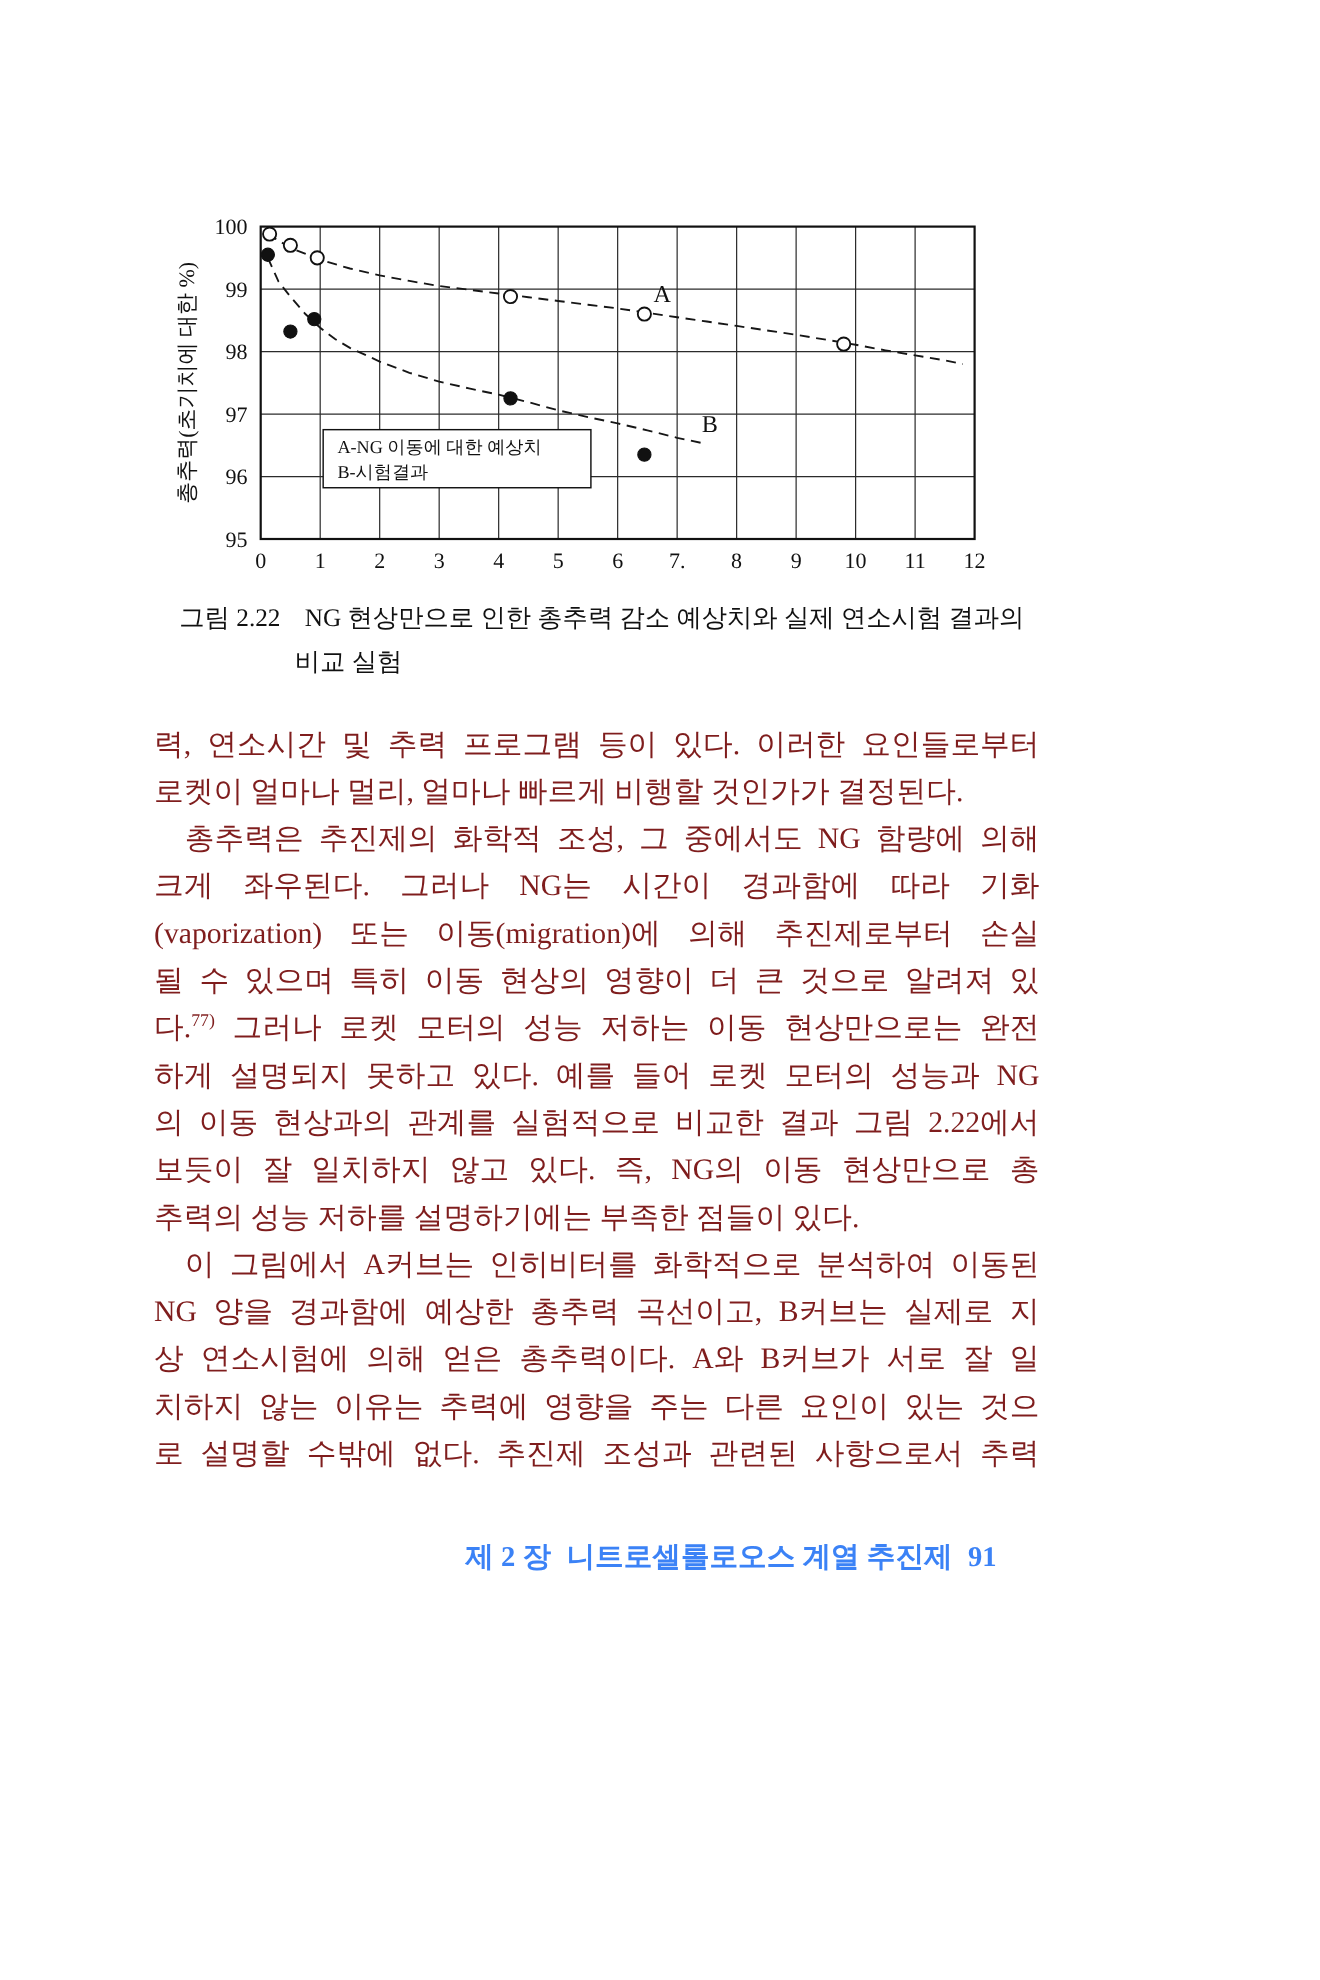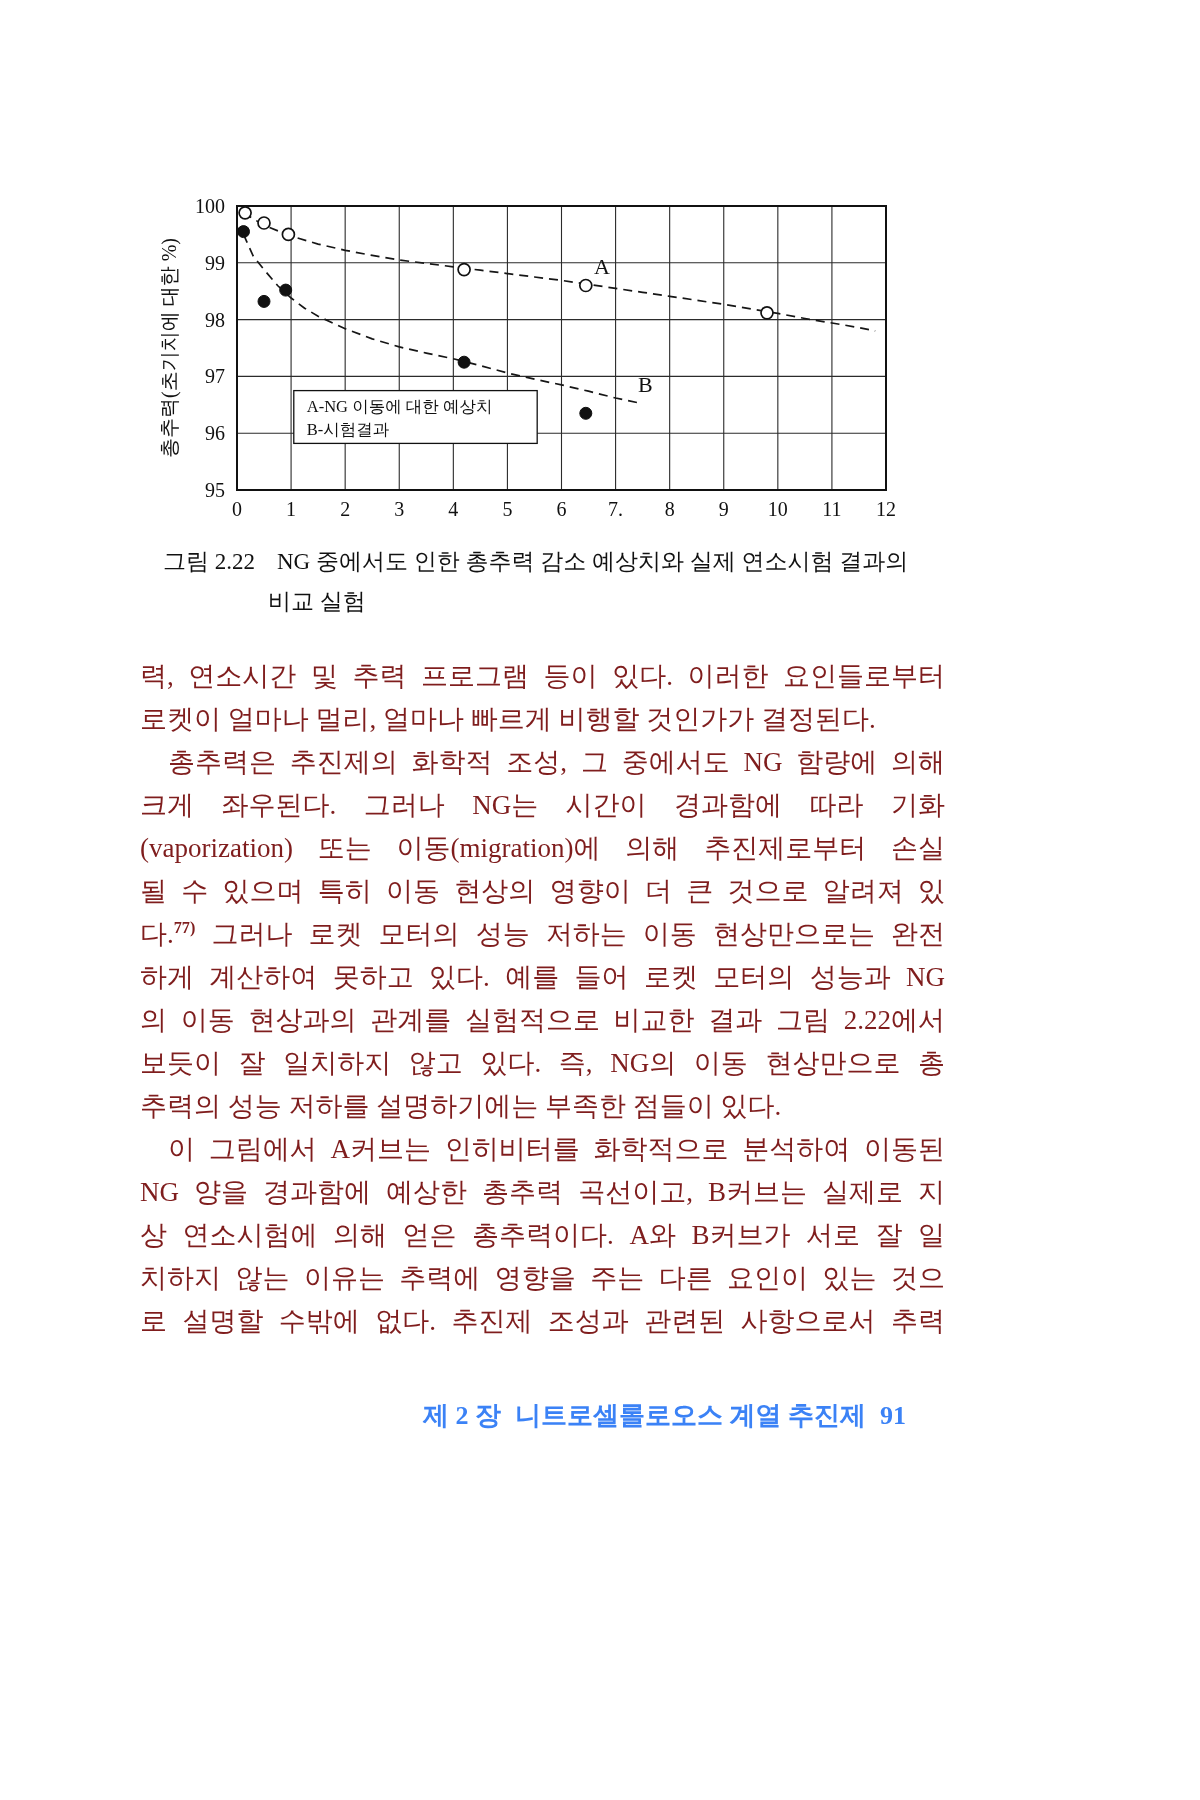--- a/index.html
+++ b/index.html
@@ -26,21 +26,21 @@
   circle.filled { fill:#111; stroke:#111; }
 
   .caption { position:absolute; left:163px; top:542px; font-size:23px; line-height:40px; color:#111; }
   .cap-label { margin-right:22px; }
   .cap-line2 { padding-left:105px; }
 
   .body-text { position:absolute; left:140px; top:655px; width:805px; font-size:27px; line-height:43px; color:#7f1d1d; }
   .line { text-align:justify; text-align-last:justify; }
   .line.para-end { text-align-last:left; }
   .line.indent { text-indent:28px; }
-  .line sup { font-size:0.6em; line-height:0;font-weight:bold; }
+  .line sup { font-size:0.6em; line-height:0; }
 
   .footer { position:absolute; left:140px; top:1398px; width:766px; text-align:right; font-size:26px; font-weight:bold; color:#3b82f6; }
   .footer .gap { margin-right:14px; }
 </style>
 </head>
 <body>
 
 <div class="page">
 
   <figure class="figure">
@@ -97,34 +97,34 @@
         <circle class="filled" cx="125.7" cy="105.1" r="6"></circle>
         <circle class="filled" cx="304.1" cy="177.2" r="6"></circle>
         <circle class="filled" cx="425.8" cy="228.3" r="6"></circle>
         <text class="annot" x="442.0625" y="89.16000000000017" text-anchor="middle">A</text>
         <text class="annot" x="485.32916666666665" y="207.30400000000006" text-anchor="middle">B</text>
       </svg>
   </figure>
 
   <figcaption class="caption">
     <div class="cap-line1">
-      <span class="cap-label">그림 2.22</span><span>NG 중에서도 인한 총추력 감소 예상치와 실제 연소시험 결과의</span>
+      <span class="cap-label">그림 2.22</span><span>NG 현상만으로 인한 총추력 감소 예상치와 실제 연소시험 결과의</span>
     </div>
     <div class="cap-line2">비교 실험</div>
   </figcaption>
 
   <div class="body-text">
       <div class="line"><span>력, 연소시간 및 추력 프로그램 등이 있다. 이러한 요인들로부터</span></div>
       <div class="line para-end"><span>로켓이 얼마나 멀리, 얼마나 빠르게 비행할 것인가가 결정된다.</span></div>
       <div class="line indent"><span>총추력은 추진제의 화학적 조성, 그 중에서도 NG 함량에 의해</span></div>
       <div class="line"><span>크게 좌우된다. 그러나 NG는 시간이 경과함에 따라 기화</span></div>
       <div class="line"><span>(vaporization) 또는 이동(migration)에 의해 추진제로부터 손실</span></div>
       <div class="line"><span>될 수 있으며 특히 이동 현상의 영향이 더 큰 것으로 알려져 있</span></div>
       <div class="line"><span>다.</span><sup>77)</sup><span> 그러나 로켓 모터의 성능 저하는 이동 현상만으로는 완전</span></div>
-      <div class="line"><span>하게 계산하여 못하고 있다. 예를 들어 로켓 모터의 성능과 NG</span></div>
+      <div class="line"><span>하게 설명되지 못하고 있다. 예를 들어 로켓 모터의 성능과 NG</span></div>
       <div class="line"><span>의 이동 현상과의 관계를 실험적으로 비교한 결과 그림 2.22에서</span></div>
       <div class="line"><span>보듯이 잘 일치하지 않고 있다. 즉, NG의 이동 현상만으로 총</span></div>
       <div class="line para-end"><span>추력의 성능 저하를 설명하기에는 부족한 점들이 있다.</span></div>
       <div class="line indent"><span>이 그림에서 A커브는 인히비터를 화학적으로 분석하여 이동된</span></div>
       <div class="line"><span>NG 양을 경과함에 예상한 총추력 곡선이고, B커브는 실제로 지</span></div>
       <div class="line"><span>상 연소시험에 의해 얻은 총추력이다. A와 B커브가 서로 잘 일</span></div>
       <div class="line"><span>치하지 않는 이유는 추력에 영향을 주는 다른 요인이 있는 것으</span></div>
       <div class="line"><span>로 설명할 수밖에 없다. 추진제 조성과 관련된 사항으로서 추력</span></div>
     </div>
 

